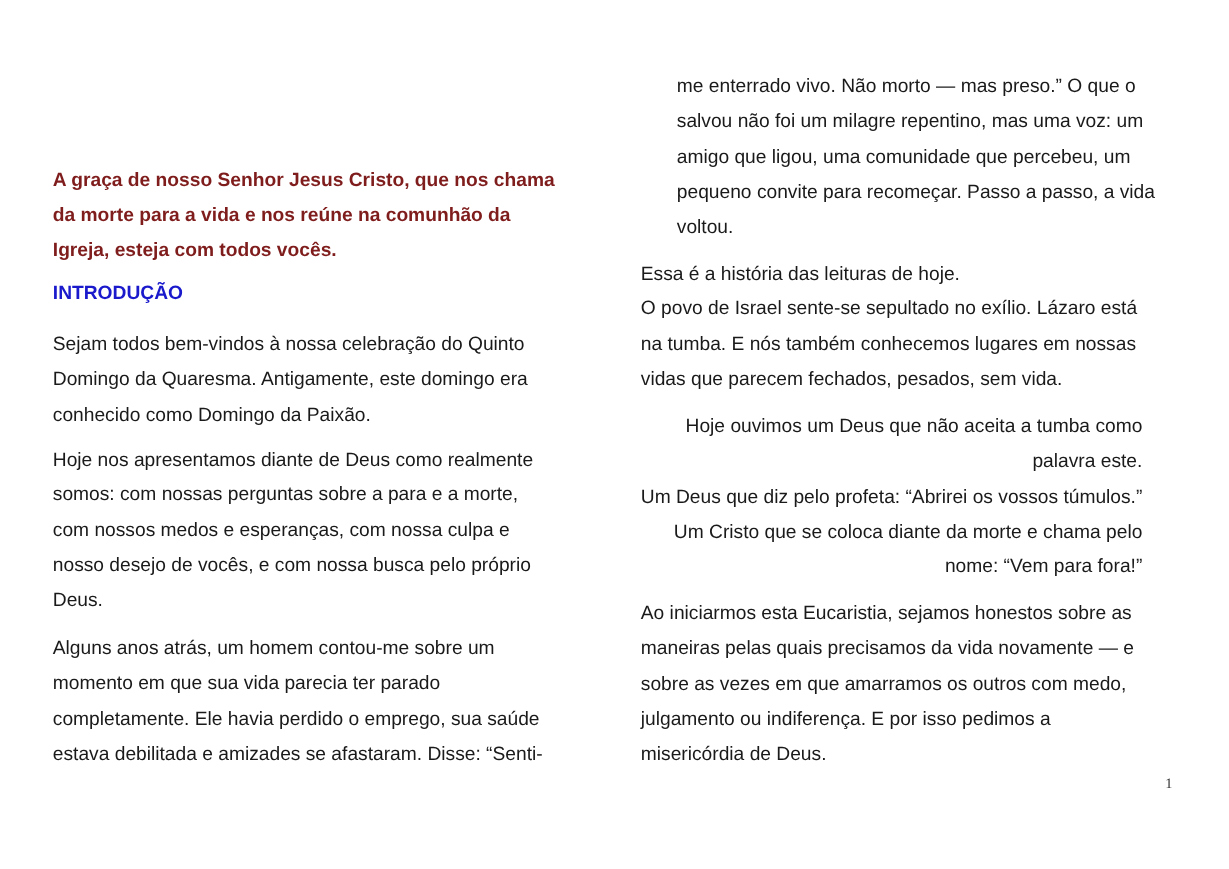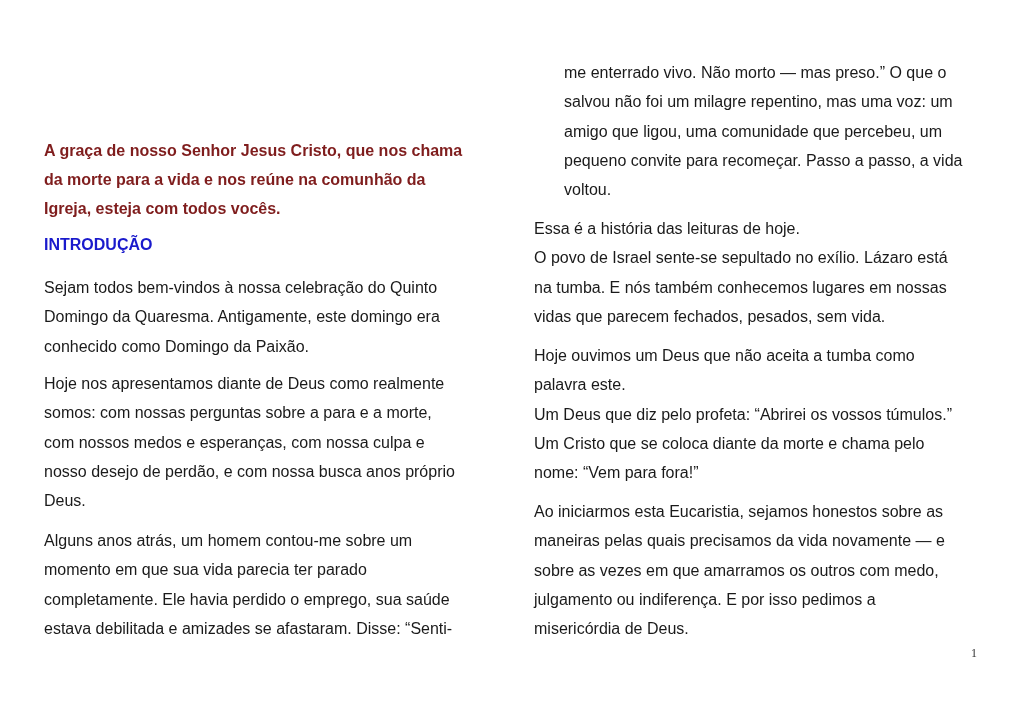--- a/index.html
+++ b/index.html
@@ -35,21 +35,21 @@
   <div class="para" style="left:44px; top:273px;">
     <span>Sejam todos bem-vindos à nossa celebração do Quinto</span>
     <span>Domingo da Quaresma. Antigamente, este domingo era</span>
     <span>conhecido como Domingo da Paixão.</span>
   </div>
 
   <div class="para" style="left:44px; top:369px;">
     <span>Hoje nos apresentamos diante de Deus como realmente</span>
     <span>somos: com nossas perguntas sobre a para e a morte,</span>
     <span>com nossos medos e esperanças, com nossa culpa e</span>
-    <span>nosso desejo de perdão, e com nossa busca anos próprio</span>
+    <span>nosso desejo de vocês, e com nossa busca pelo próprio</span>
     <span>Deus.</span>
   </div>
 
   <div class="para" style="left:44px; top:526px;">
     <span>Alguns anos atrás, um homem contou-me sobre um</span>
     <span>momento em que sua vida parecia ter parado</span>
     <span>completamente. Ele havia perdido o emprego, sua saúde</span>
     <span>estava debilitada e amizades se afastaram. Disse: “Senti-</span>
   </div>
 
@@ -61,21 +61,21 @@
     <span>voltou.</span>
   </div>
 
   <div class="para" style="left:534px; top:214px;">
     <span>Essa é a história das leituras de hoje.</span>
     <span>O povo de Israel sente-se sepultado no exílio. Lázaro está</span>
     <span>na tumba. E nós também conhecemos lugares em nossas</span>
     <span>vidas que parecem fechados, pesados, sem vida.</span>
   </div>
 
-  <div class="para" style="left:534px; top:341px;">
+  <div class="para" style="left:534px; top:341px;text-align:right;">
     <span>Hoje ouvimos um Deus que não aceita a tumba como</span>
     <span>palavra este.</span>
     <span>Um Deus que diz pelo profeta: “Abrirei os vossos túmulos.”</span>
     <span>Um Cristo que se coloca diante da morte e chama pelo</span>
     <span>nome: “Vem para fora!”</span>
   </div>
 
   <div class="para" style="left:534px; top:497px;">
     <span>Ao iniciarmos esta Eucaristia, sejamos honestos sobre as</span>
     <span>maneiras pelas quais precisamos da vida novamente — e</span>

